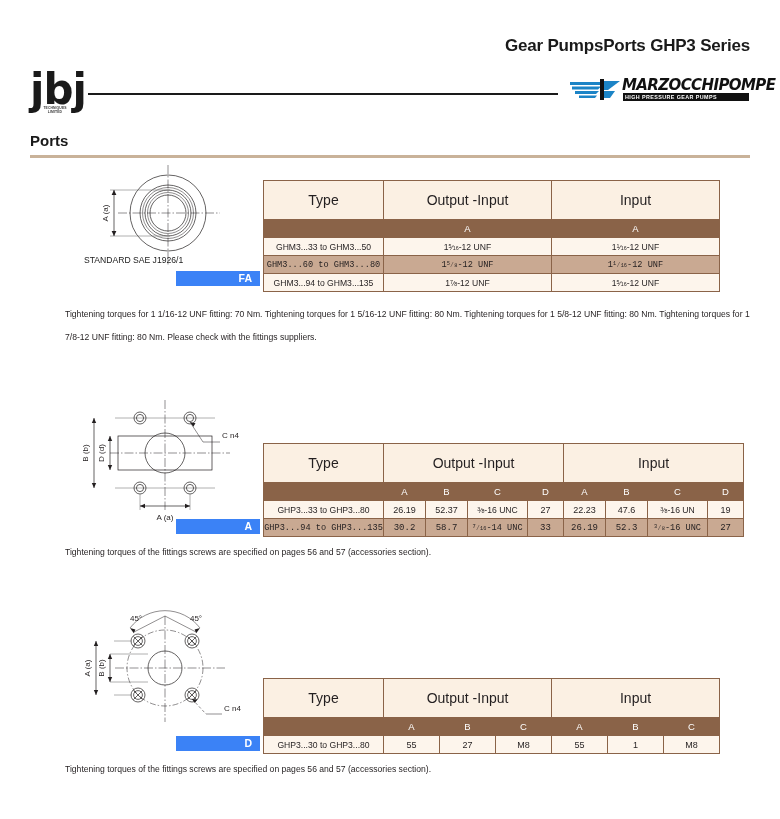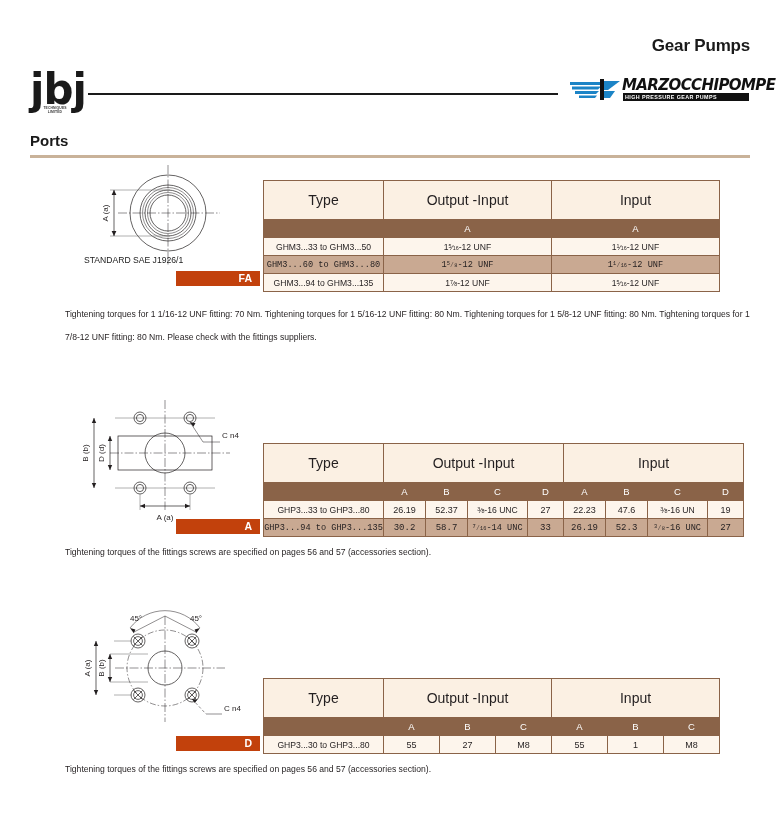--- a/index.html
+++ b/index.html
@@ -132,21 +132,21 @@
   .drawing-caption {
     position: absolute;
     font-size: 8.6px;
     color: #1a1a1a;
     white-space: nowrap;
   }
 
   
   .label-bar {
     position: absolute;
-    background: #c2410c;
+    background: #3b82f6;
     color: #ffffff;
     font-size: 10.5px;
     font-weight: bold;
     text-align: right;
     padding-right: 8px;
     box-sizing: border-box;
     line-height: 15px;
     height: 15px;
   }
 
@@ -212,20 +212,21 @@
   .ln-center { stroke: #231f20; stroke-width: 0.5; fill: none;
                stroke-dasharray: 9 2 1.5 2; }
   .dimtxt { font-family: "Liberation Sans", sans-serif; font-size: 8px; fill: #231f20; }
 </style>
 </head>
 <body>
 
 <div class="page-header">
   <div class="hdr-title-row">
     <div class="hdr-left-title">Gear Pumps</div>
+    <div class="hdr-right-title">Ports GHP3 Series</div>
   </div>
 
   <div class="jbj-logo">
     <div class="jbj-text">jbj</div>
     <div class="jbj-sub">TECHNIQUES LIMITED</div>
   </div>
   <div class="hdr-rule"></div>
 
   <div class="marzocchi">
     <svg class="mz-swoosh" viewBox="0 0 56 21">

